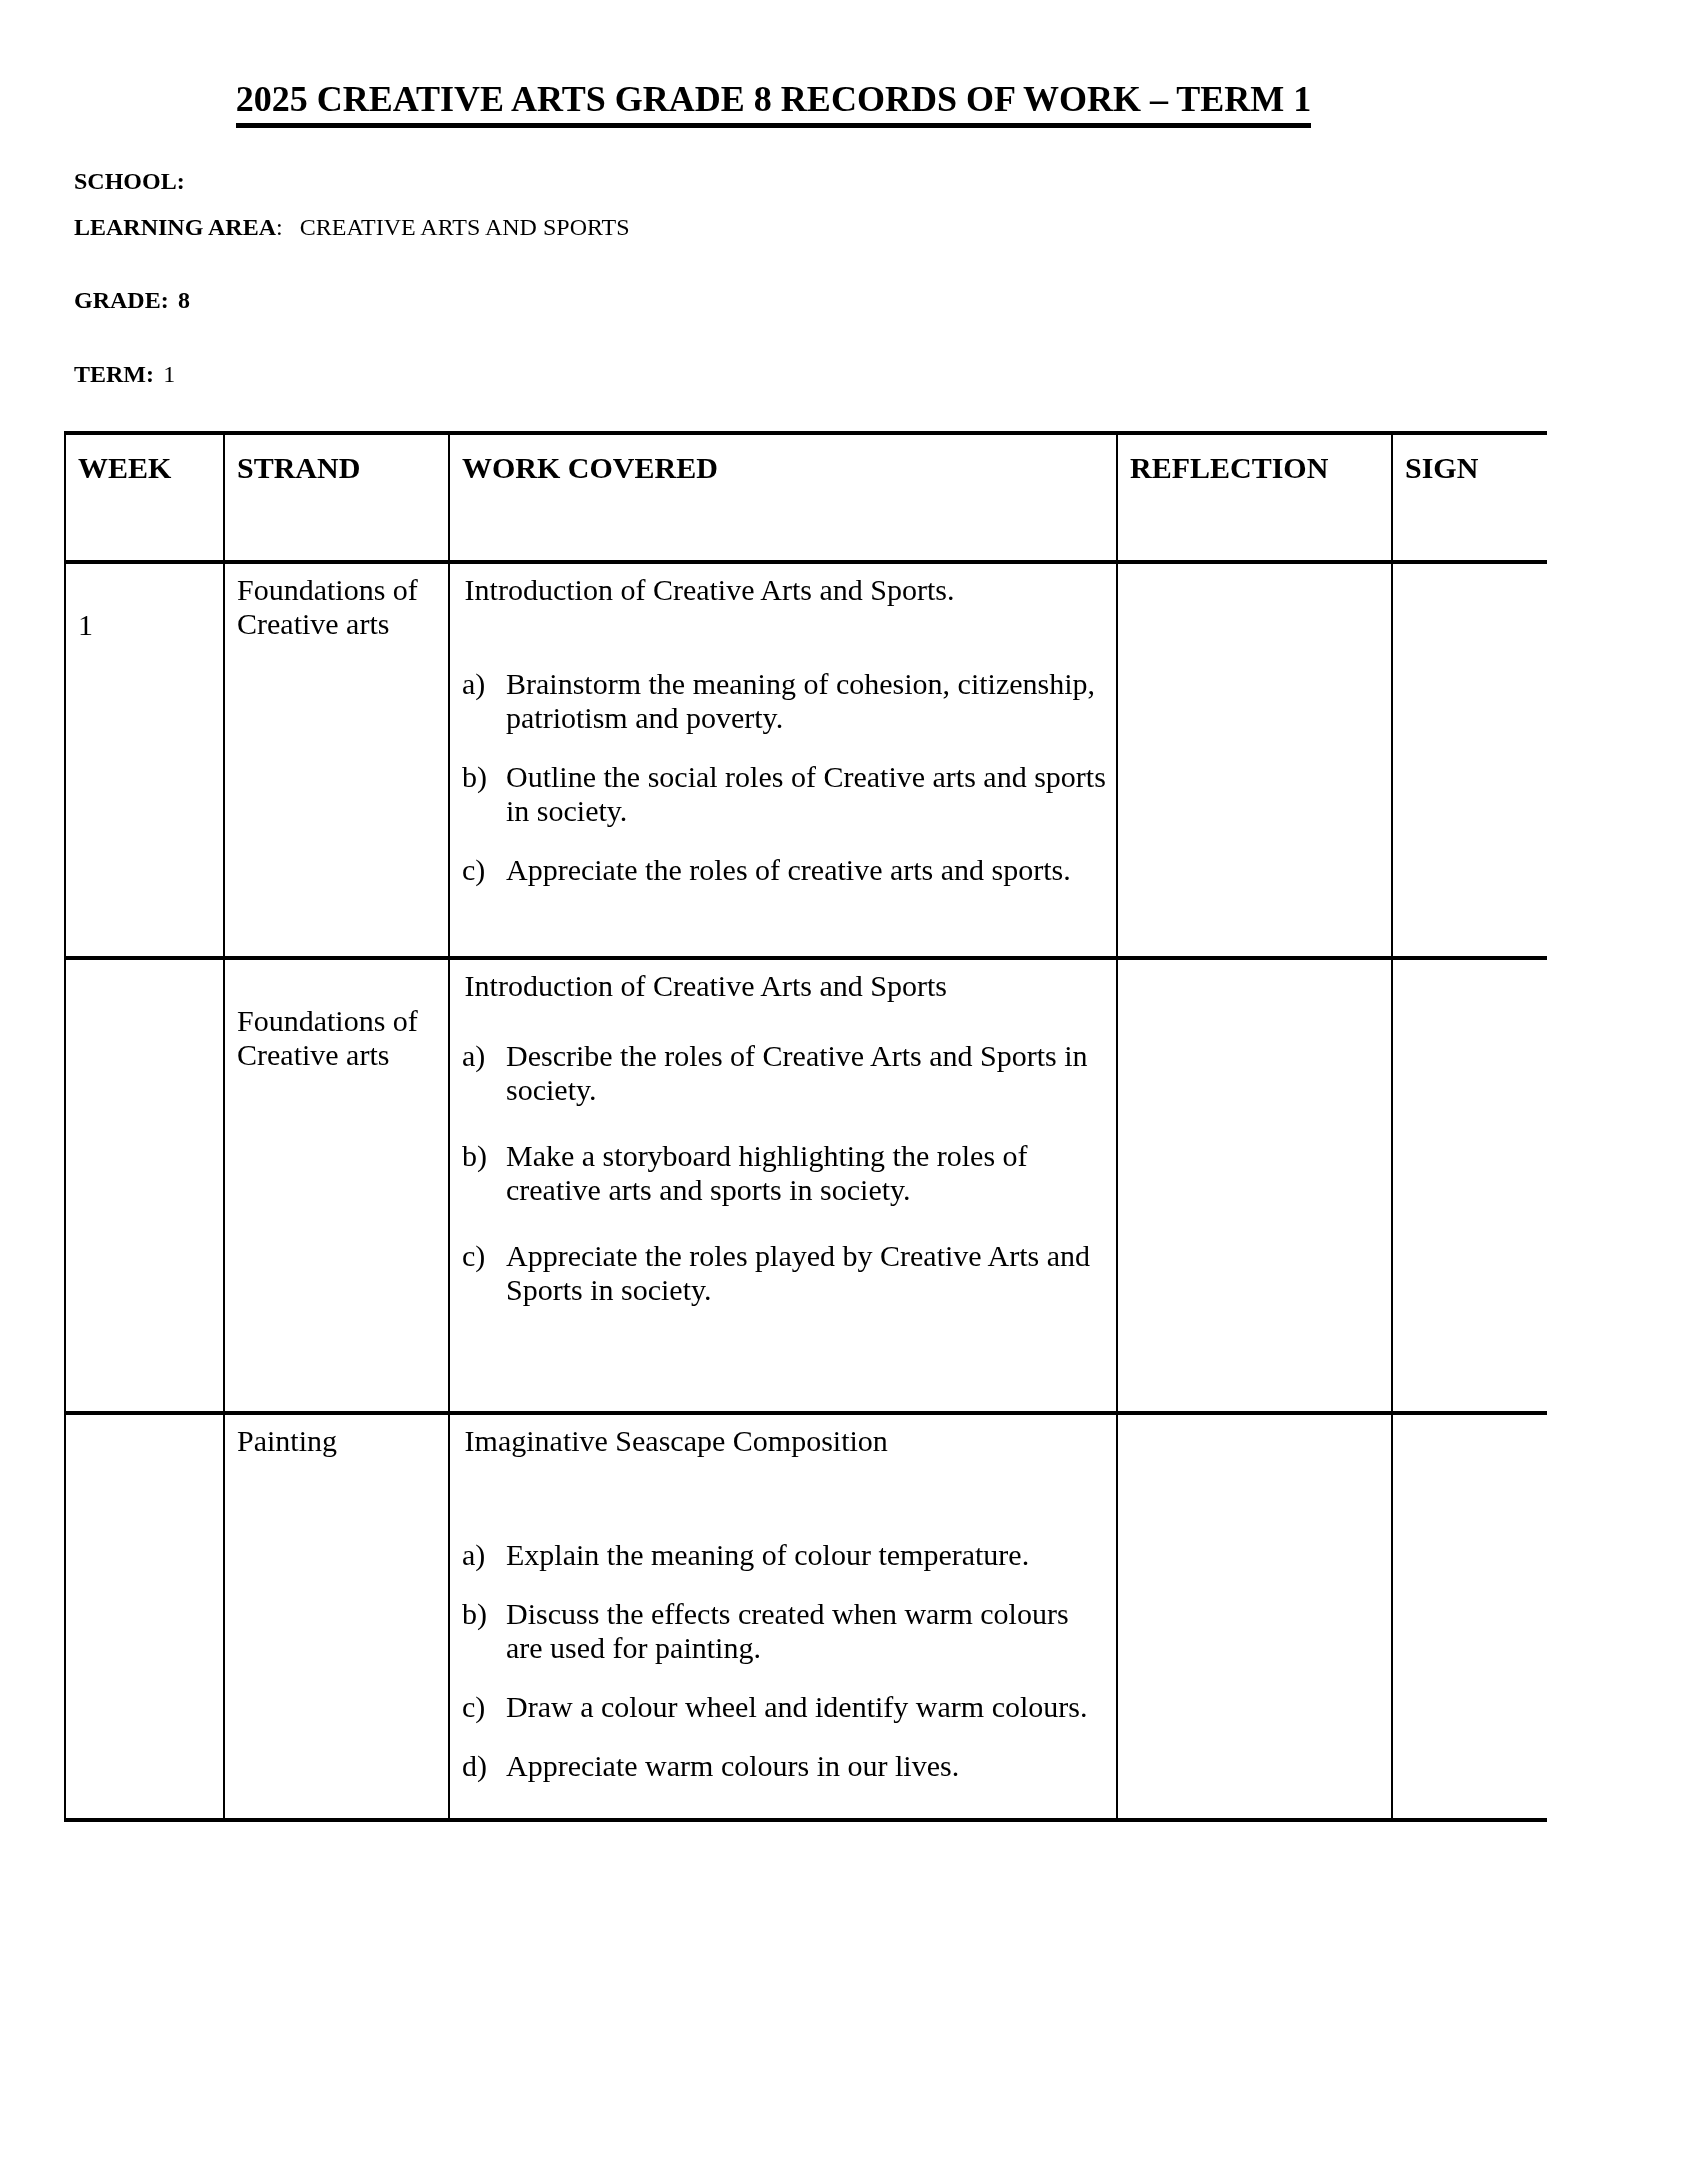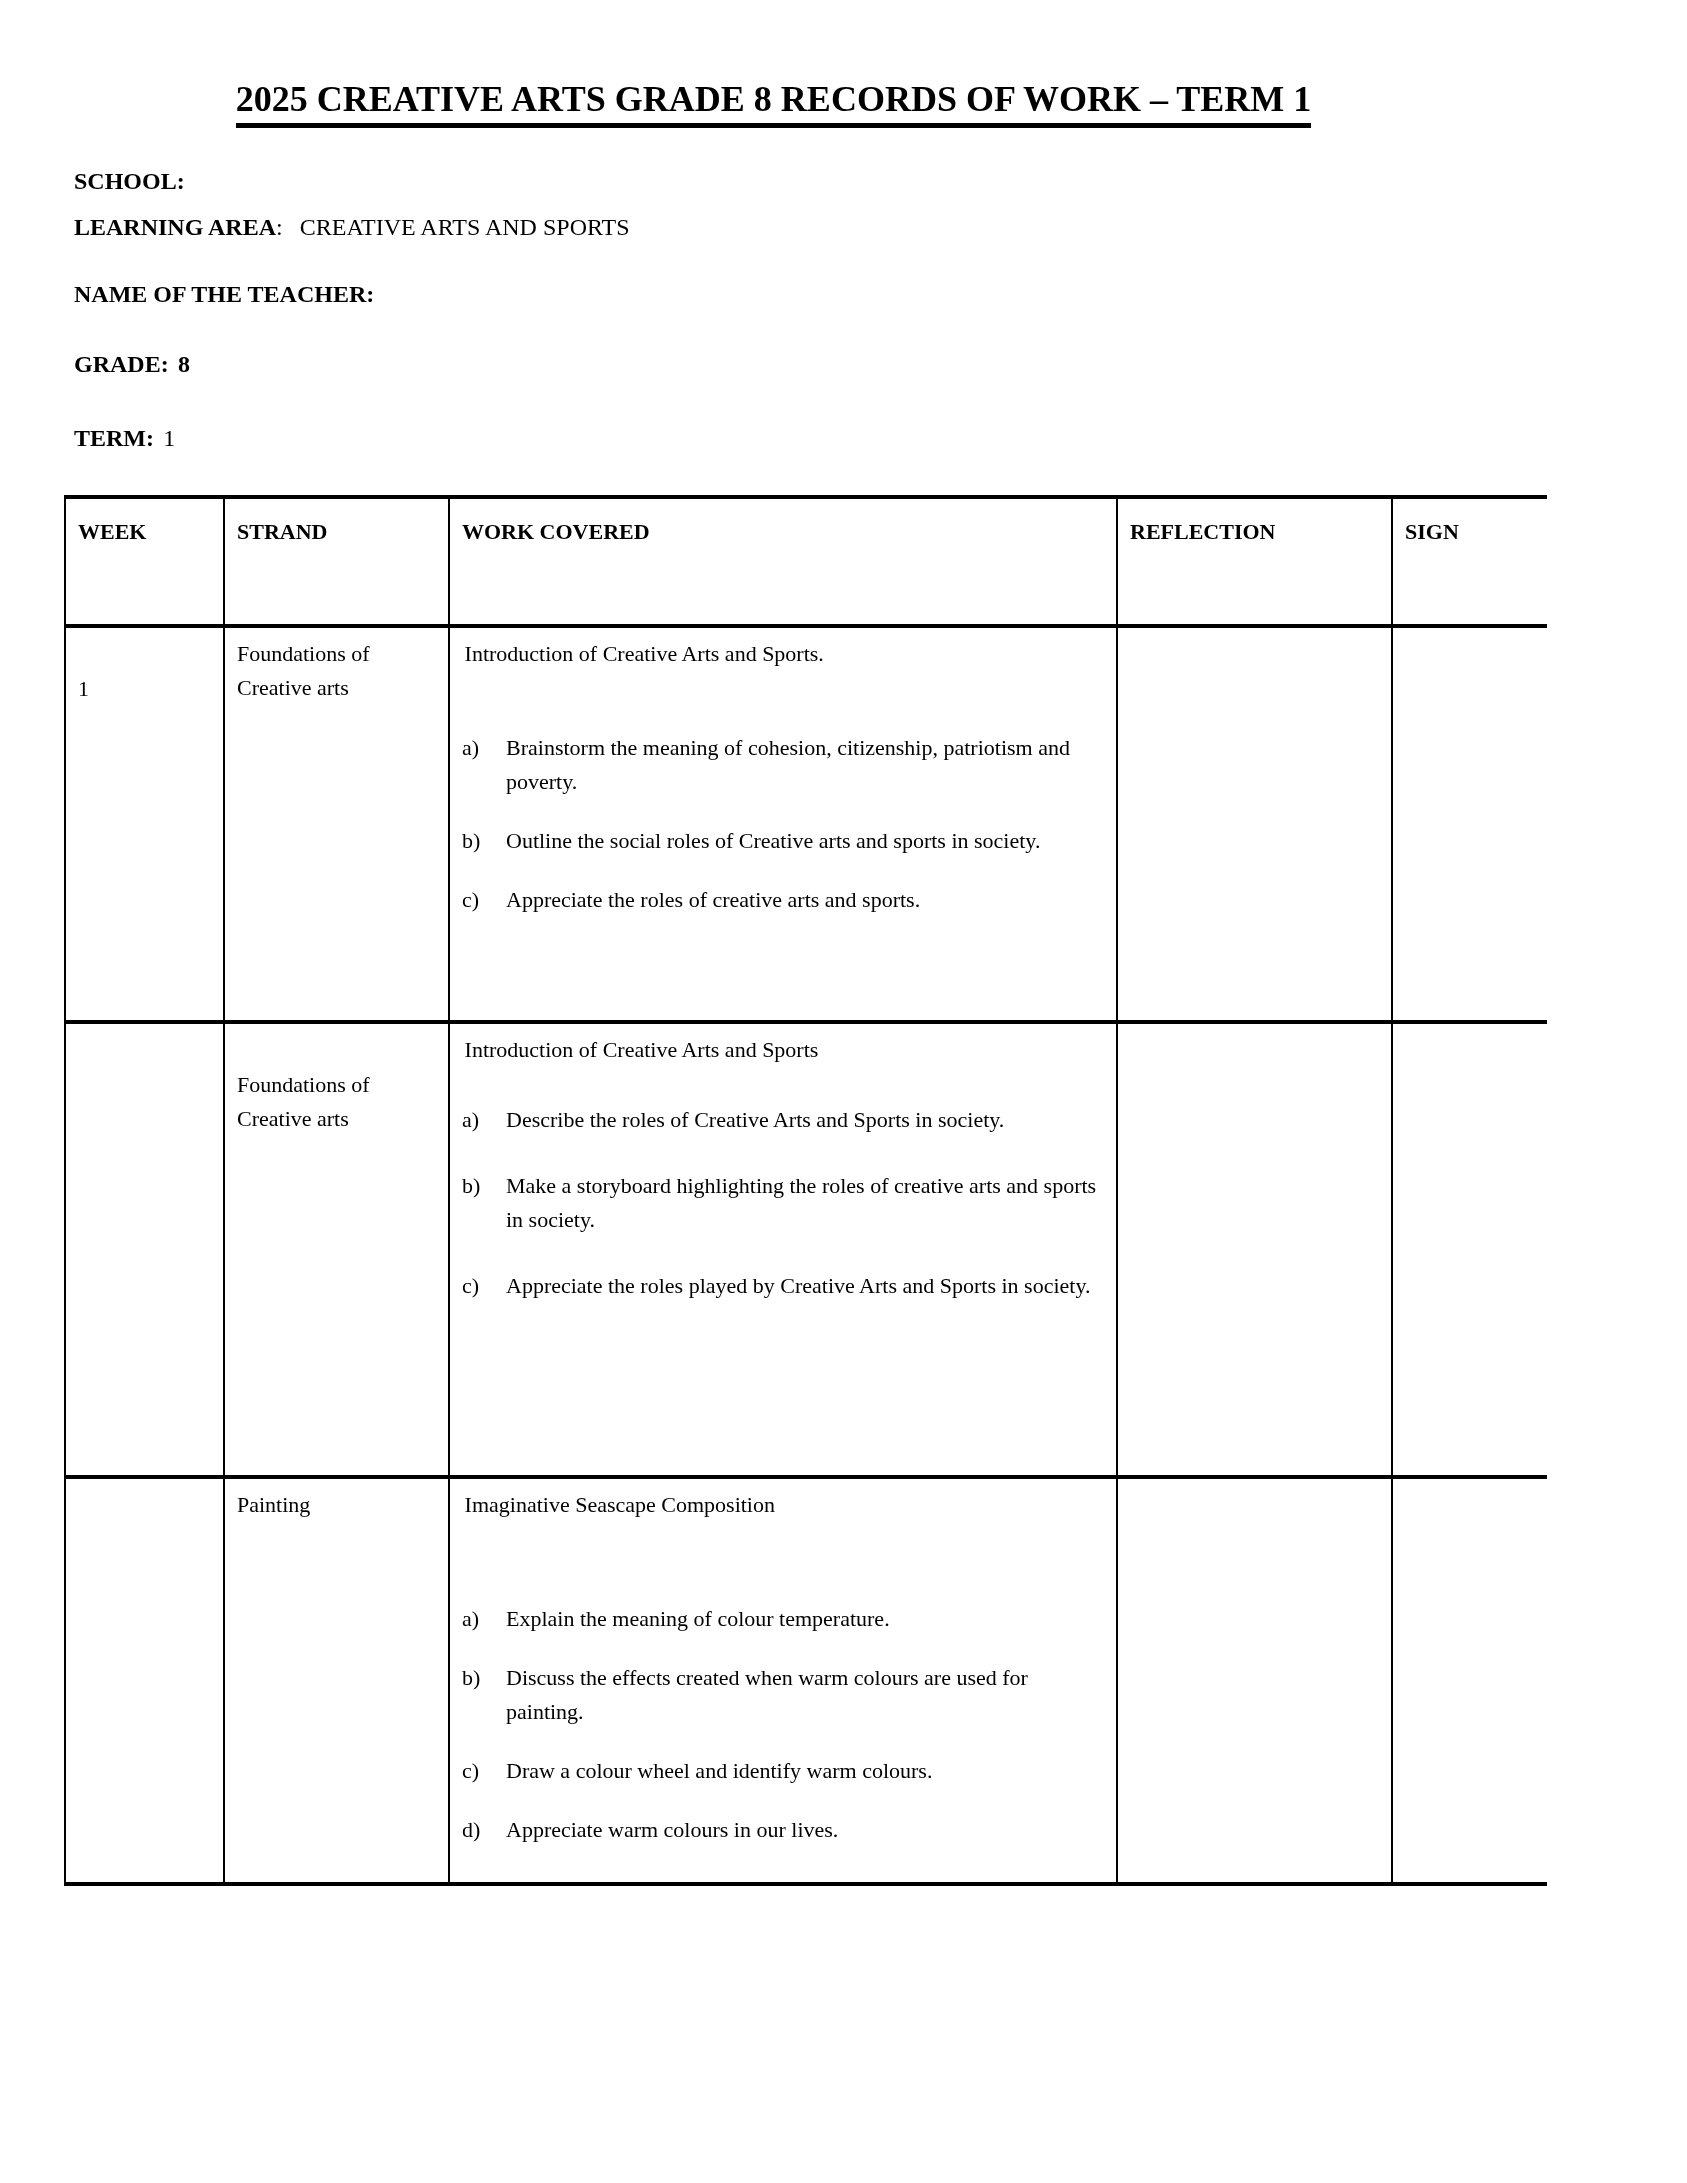--- a/index.html
+++ b/index.html
@@ -50,21 +50,21 @@
     width: 1516px;
     table-layout: fixed;
     border-collapse: collapse;
   }
   .records th, .records td {
     border: 2px solid #000;
     border-top-width: 4px;
     border-bottom-width: 4px;
     vertical-align: top;
     text-align: left;
-    font-size: 22px;
+    font-size: 30px;
     background: #ffffff;
   }
   .records th {
     font-weight: bold;
     padding: 16px 9.3px 6.6px 12px;
     line-height: 34px;
   }
   tr.header-row { height: 129px; }
   tr.row-1 { height: 396px; }
   tr.row-2 { height: 455px; }
@@ -93,21 +93,20 @@
 
 <div class="page">
 
   <h1 class="doc-title"><span class="underlined">2025 CREATIVE ARTS GRADE 8 RECORDS OF WORK – TERM 1</span></h1>
 
   <div class="meta">
     <div class="school-block">
       <div class="meta-line"><span class="lbl">SCHOOL:</span></div>
       <div class="meta-line"><span class="lbl">LEARNING AREA</span><span class="val">:</span><span class="val gap-md">CREATIVE ARTS AND SPORTS</span></div>
     </div>
-    <div class="meta-line line-teacher"><span class="lbl">NAME OF THE TEACHER:</span></div>
     <div class="meta-line line-grade"><span class="lbl">GRADE:</span><span class="val gap-sm">8</span></div>
     <div class="meta-line line-term"><span class="lbl">TERM:</span><span class="val gap-sm">1</span></div>
   </div>
 
   <table class="records">
     <colgroup>
       <col style="width:159px">
       <col style="width:225px">
       <col style="width:668px">
       <col style="width:275px">

